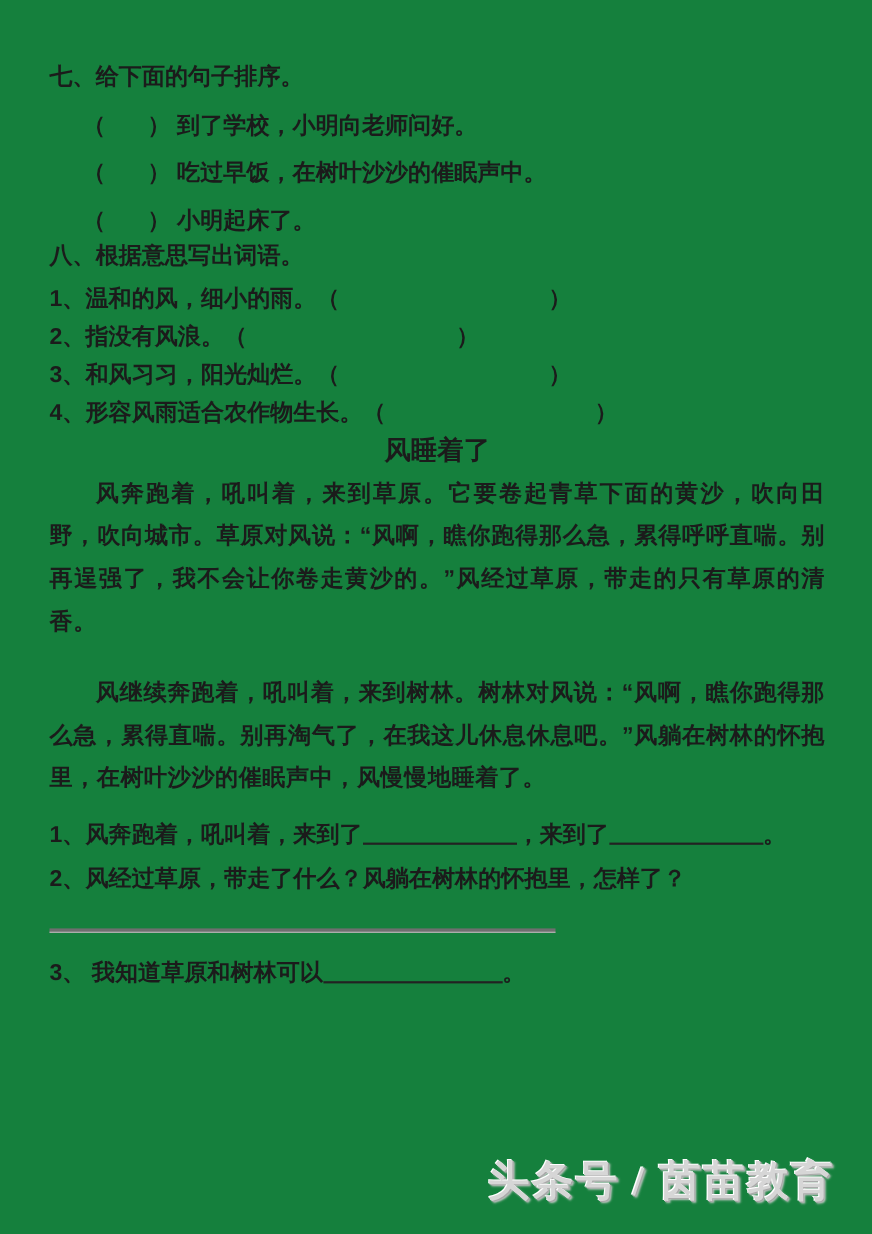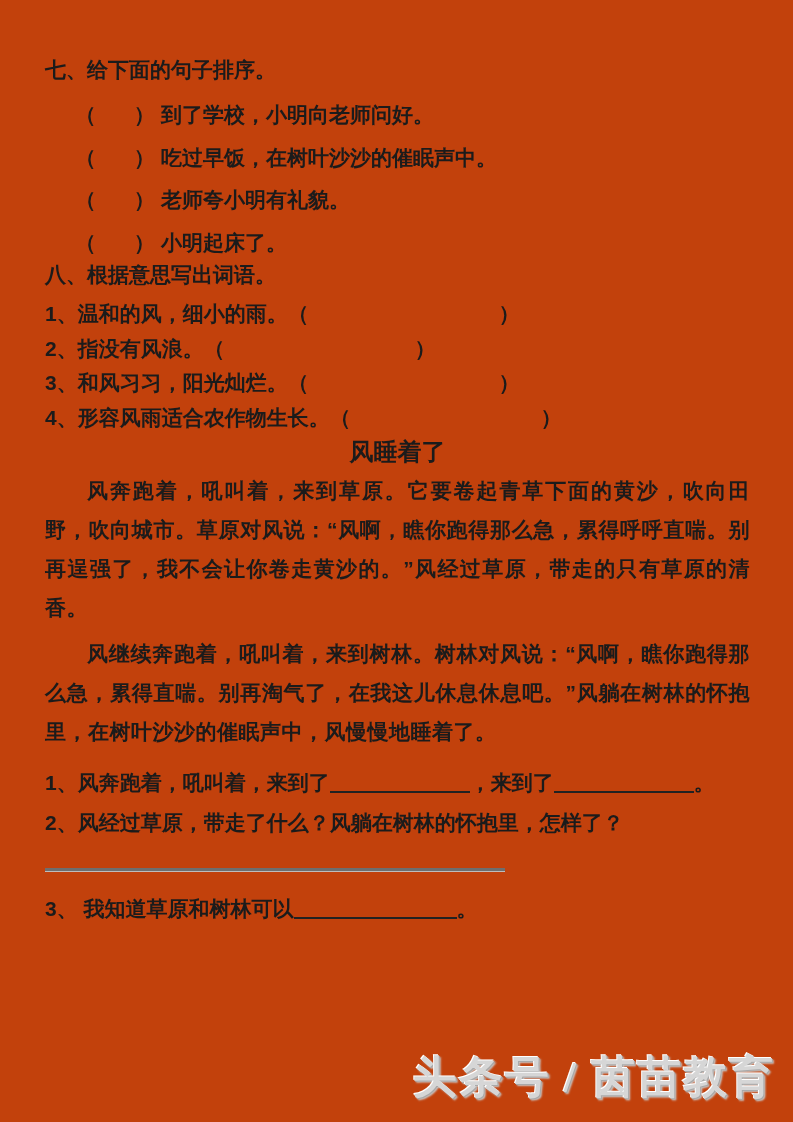--- a/index.html
+++ b/index.html
@@ -1,20 +1,20 @@
 <!DOCTYPE html>
 <html><head>
 <meta charset="utf-8">
 <style>
   html, body { margin: 0; padding: 0; background: #ffffff; }
   .page {
     position: relative;
     width: 793px;
     height: 1122px;
-    background: #c2410c;
+    background: #15803d;
     overflow: hidden;
     font-family: "Liberation Sans", "DejaVu Sans", sans-serif;
     font-weight: 700;
     color: #1b1b1b;
   }
   .content {
     position: absolute;
     left: 45px;
     top: 0;
     width: 705px;
@@ -57,21 +57,21 @@
     line-height: 24px;
   }
   .passage-paragraph {
     margin-top: 7px;
     font-size: 21px;
     line-height: 39px;
     text-indent: 2em;
     text-align: justify;
     letter-spacing: 0.5px;
   }
-  .passage-paragraph.second { margin-top: 7px; }
+  .passage-paragraph.second { margin-top: 25px; }
   
   .q1-row { margin-top: 20px; }
   .q2-row { margin-top: 16px; }
   .answer-blank {
     display: inline-block;
     height: 0;
     border-bottom: 2px solid #222222;
     vertical-align: -3px;
   }
   .blank-w140 { width: 140px; }
@@ -81,23 +81,23 @@
     width: 460px;
     height: 3px;
     background: #6e6e6e;
     border-bottom: 1px solid #bdbdbd;
   }
   .q3-row { margin-top: 25px; }
   
   .watermark {
     position: absolute;
     top: 1048px;
-    right: 18px;
+    right: 34px;
     font-family: "Liberation Serif", "DejaVu Serif", serif;
-    font-size: 44px;
+    font-size: 38px;
     font-weight: 700;
     letter-spacing: 2px;
     color: #d6d6d6;
     text-shadow:
       -1px -1px 0 #ffffff,
       1px 1px 0 #a9a9a9,
       2px 2px 2px #c9c9c9;
     white-space: nowrap;
   }
 </style>
@@ -107,23 +107,20 @@
 <div class="page">
   <div class="content">
 
     <div class="line s7-heading">七、给下面的句子排序。</div>
 
     <div class="line s7-item s7-item-1">
       <span>（</span><span class="paren-gap-small"></span><span>）</span><span class="s7-text">到了学校，小明向老师问好。</span>
     </div>
     <div class="line s7-item s7-item-2">
       <span>（</span><span class="paren-gap-small"></span><span>）</span><span class="s7-text">吃过早饭，在树叶沙沙的催眠声中。</span>
-    </div>
-    <div class="line s7-item s7-item-3">
-      <span>（</span><span class="paren-gap-small"></span><span>）</span><span class="s7-text">老师夸小明有礼貌。</span>
     </div>
     <div class="line s7-item s7-item-4">
       <span>（</span><span class="paren-gap-small"></span><span>）</span><span class="s7-text">小明起床了。</span>
     </div>
 
     <div class="line s8-heading">八、根据意思写出词语。</div>
 
     <div class="line s8-item-1">
       <span>1、温和的风，细小的雨。</span><span>（</span><span class="paren-gap-large"></span><span>）</span>
     </div>

